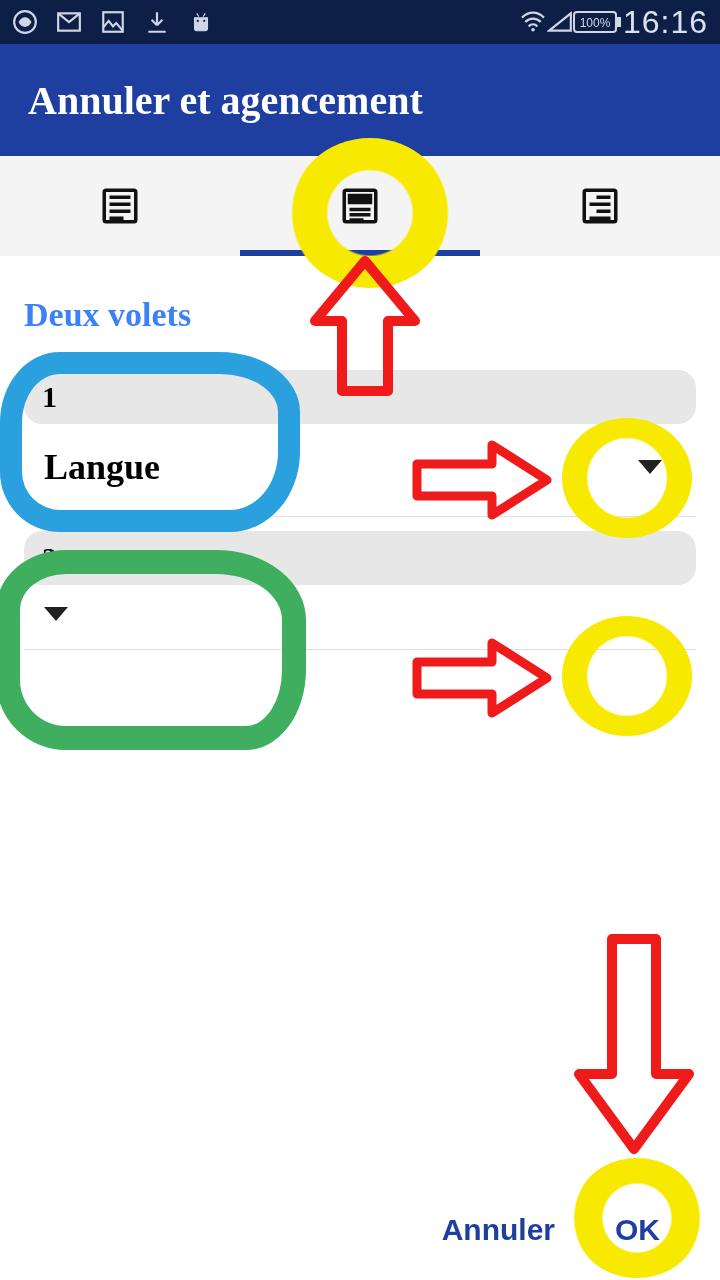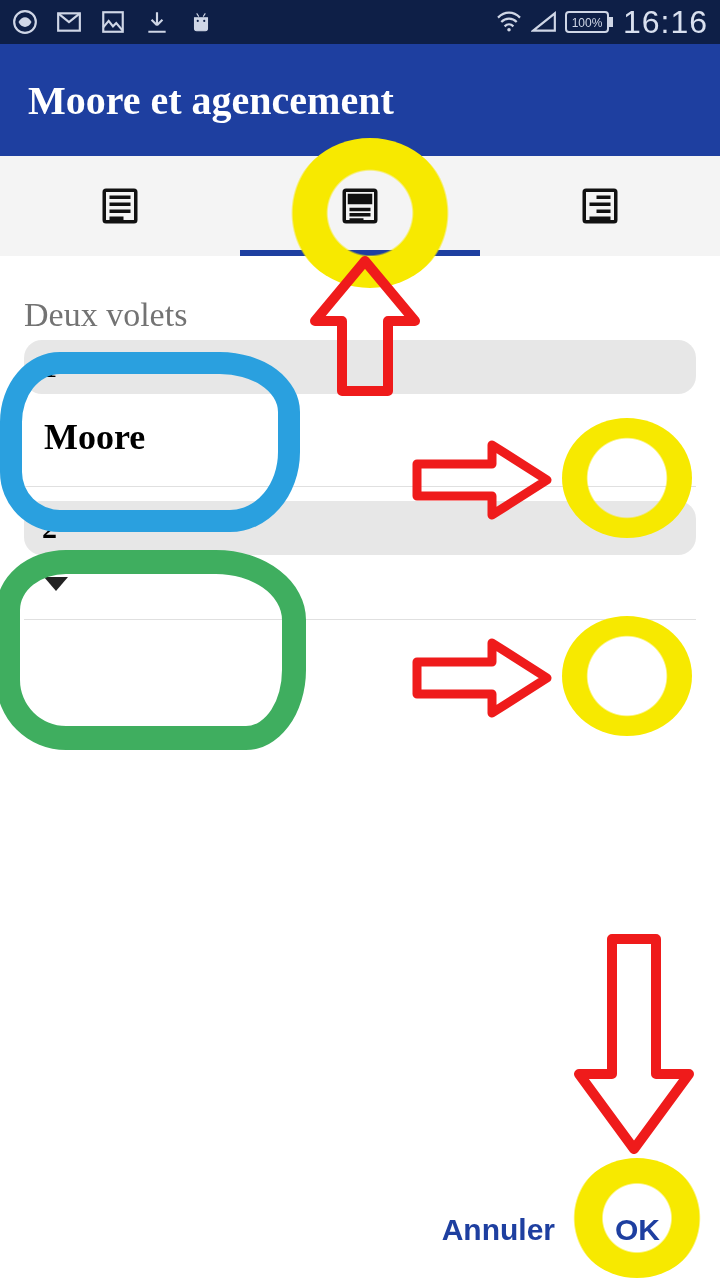--- a/index.html
+++ b/index.html
@@ -1,29 +1,29 @@
 <!DOCTYPE html>
 <html><head>
 <meta charset="utf-8">
 <style>
   * { box-sizing: border-box; margin: 0; padding: 0; }
   html, body { width: 720px; height: 1280px; font-family: Georgia, 'Times New Roman', serif; background: #f4f4f4; overflow: hidden; }
   .statusbar { height: 44px; background: #0e1f47; color: #d9e0ef; display: flex; align-items: center; padding: 0 12px; font-family: Arial, sans-serif; }
   .statusbar .sb-left { display: flex; gap: 18px; align-items: center; }
-  .statusbar .sb-right { margin-left: auto; display: flex; gap: 8px; align-items: center; text-align: right; }
+  .statusbar .sb-right { margin-left: auto; display: flex; gap: 0; align-items: center; text-align: right; }
   .sb-time { font-size: 32px; letter-spacing: 1px; }
   .sb-ico svg { display: block; }
   .appbar { height: 112px; background: #1e3fa0; color: #fff; display: flex; align-items: center; padding: 0 28px; }
   .appbar-title { font-size: 40px; font-weight: bold; font-family: Georgia, serif; }
   .tabs { height: 100px; background: #f4f4f4; display: flex; align-items: flex-end; justify-content: space-around; position: relative; }
   .tab { flex: 1; display: flex; align-items: center; justify-content: center; height: 100%; position: relative; }
   .tab svg { display: block; }
   .tab-underline { position: absolute; bottom: 0; left: 33.33%; width: 33.33%; height: 6px; background: #1e3fa0; }
   .content { padding: 22px 24px 0 24px; background: #fff; height: calc(1280px - 44px - 112px - 100px - 100px); overflow: hidden; position: relative; }
-  .section-title { color: #737373; font-size: 34px; font-weight: normal; margin: 18px 0 6px 0; font-family: Georgia, serif; }
+  .section-title { color: #3b82f6; font-size: 34px; font-weight: bold; margin: 18px 0 36px 0; font-family: Georgia, serif; }
   .num-bar { background: #e7e7e7; border-radius: 18px; padding: 10px 18px; font-size: 30px; font-weight: bold; font-family: Georgia, serif; }
   .lang-row { display: flex; align-items: center; justify-content: space-between; padding: 22px 20px 28px 20px; border-bottom: 1px solid #e0e0e0; margin-bottom: 14px; }
   .lang-name { font-size: 36px; font-weight: bold; font-family: Georgia, serif; }
   .dropdown-arrow { width: 0; height: 0; border-left: 12px solid transparent; border-right: 12px solid transparent; border-top: 14px solid #222; margin-right: 14px; }
   .footer { position: absolute; bottom: 0; left: 0; right: 0; height: 100px; background: #fff; display: flex; align-items: center; justify-content: flex-end; gap: 60px; padding-right: 60px; font-family: Arial, sans-serif; }
   .footer button { background: none; border: none; color: #1e3fa0; font-size: 30px; font-weight: bold; cursor: pointer; }
   
   .anno { position: absolute; pointer-events: none; }
   .circle { border-radius: 50%; }
   .yellow-ring { background: radial-gradient(circle, transparent 38%, #f7e900 40%, #f7e900 70%, transparent 72%); }
@@ -85,21 +85,21 @@
           <rect x="1" y="1" width="42" height="20" rx="3" fill="none" stroke="#cfd6e6" stroke-width="2"></rect>
           <rect x="44" y="6" width="4" height="10" fill="#cfd6e6"></rect>
           <text x="22" y="16" text-anchor="middle" fill="#cfd6e6" font-size="12" font-family="Arial">100%</text>
         </svg>
     </span>
     <span class="sb-time">16:16</span>
   </div>
 </div>
 
 <div class="appbar">
-  <div class="appbar-title">Moore et agencement</div>
+  <div class="appbar-title">Annuler et agencement</div>
 </div>
 
 <div class="tabs">
   <div class="tab">
     <svg width="42" height="42" viewBox="0 0 24 24">
         <rect x="3" y="3" width="18" height="18" rx="1" fill="none" stroke="#111" stroke-width="2"></rect>
         <line x1="6" y1="7" x2="18" y2="7" stroke="#111" stroke-width="2"></line>
         <line x1="6" y1="11" x2="18" y2="11" stroke="#111" stroke-width="2"></line>
         <line x1="6" y1="15" x2="18" y2="15" stroke="#111" stroke-width="2"></line>
         <line x1="6" y1="19" x2="14" y2="19" stroke="#111" stroke-width="2"></line>
@@ -124,21 +124,21 @@
       </svg>
   </div>
   <div class="tab-underline"></div>
 </div>
 
 <div class="content">
   <div class="section-title">Deux volets</div>
 
   <div class="num-bar">1</div>
   <div class="lang-row">
-    <span class="lang-name">Moore</span>
+    <span class="lang-name">Langue</span>
     <span class="dropdown-arrow"></span>
   </div>
 
   <div class="num-bar">2</div>
   <div class="lang-row">
     <span class="dropdown-arrow"></span>
   </div>
 </div>
 
 <div class="footer">

